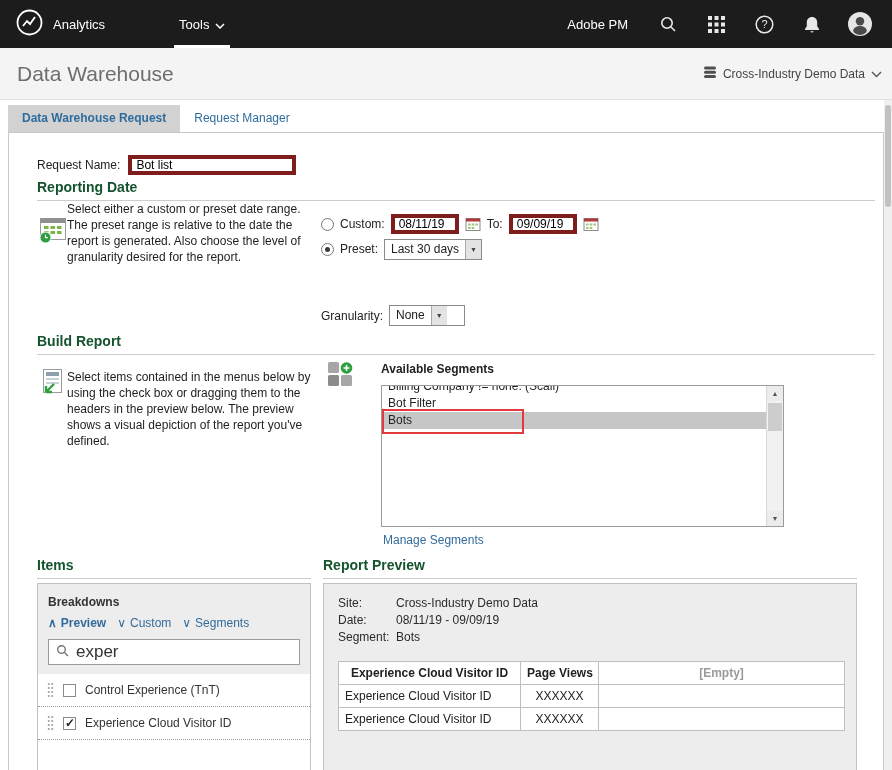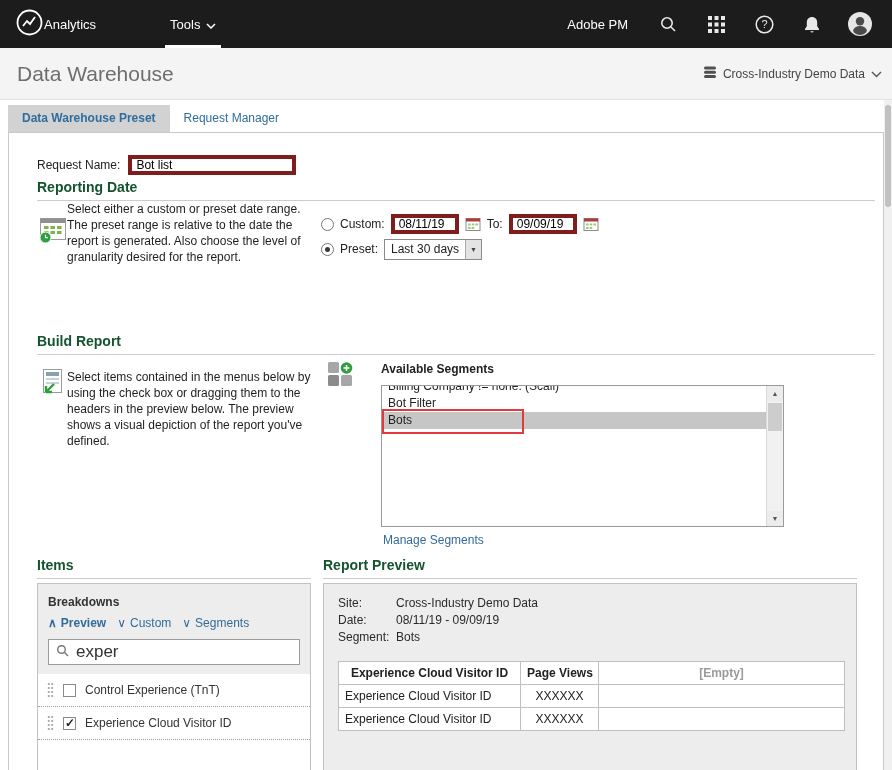--- a/index.html
+++ b/index.html
@@ -2,21 +2,21 @@
 <html><head>
 <meta charset="utf-8">
 <style>
   *{margin:0;padding:0;box-sizing:border-box}
   html,body{width:892px;height:770px}
   body{font-family:"Liberation Sans",sans-serif;font-size:12px;color:#222;background:#fff}
   .stage{position:relative;width:892px;height:770px;overflow:hidden;background:#fff}
 
   
   .topbar{position:absolute;top:0;left:0;width:892px;height:48px;background:#1c1c1c;display:flex;align-items:center;color:#fff}
-  .brand{display:flex;align-items:center;margin-left:16px;gap:1px}
+  .brand{display:flex;align-items:center;margin-left:16px;gap:10px}
   .brand-label{font-size:13px;color:#fff}
   .tools{margin-left:74px;height:48px;display:flex;align-items:center;gap:6px;position:relative;font-size:13px;cursor:pointer}
   .tools .underline{position:absolute;bottom:0;left:-5px;right:-5px;height:3px;background:#fff}
   .top-right{margin-left:auto;display:flex;align-items:center;margin-right:8px}
   .account{font-size:13px;margin-right:16px;white-space:nowrap}
   .top-item{width:48px;height:48px;display:flex;align-items:center;justify-content:center;cursor:pointer}
 
   
   .header{position:absolute;top:48px;left:0;width:892px;height:52px;background:#f4f4f4;border-bottom:1px solid #e2e2e2;display:flex;align-items:center}
   .page-title{margin-left:17px;font-size:21px;color:#6e6e6e;font-weight:normal}
@@ -187,21 +187,21 @@
       <span>Cross-Industry Demo Data</span>
       <span>
         <svg width="11" height="7" viewBox="0 0 11 7">
             <path d="M1 1l4.5 4.5L10 1" stroke="#555" fill="none" stroke-width="1.4"></path>
           </svg>
       </span>
     </div>
   </div>
 
   <nav class="tabstrip">
-    <div class="tab on"><span>Data Warehouse Preset</span></div>
+    <div class="tab on"><span>Data Warehouse Request</span></div>
     <div class="tab"><span>Request Manager</span></div>
   </nav>
 
   <section class="content">
 
     <div class="req-row">
       <span>Request Name:</span>
       <input class="txt-input" type="text" value="Bot list" style="">
     </div>
 
@@ -262,20 +262,27 @@
       <div class="ctl-row">
         <span class="radio on"></span>
         <span>Preset:</span>
         <span class="select" style="min-width:95px">
           <span class="sel-text">Last 30 days</span>
           <span class="sel-arrow">▼</span>
         </span>
       </div>
     </div>
 
+    <div class="gran-row">
+      <span>Granularity:</span>
+      <span class="select" style="min-width:76px">
+        <span class="sel-text">None</span>
+        <span class="sel-arrow">▼</span>
+      </span>
+    </div>
 
     <div class="section-hdr hdr-build">Build Report</div>
 
     <span class="big-icon icon-report">
       <svg width="32" height="32" viewBox="0 0 32 32">
           <rect x="7.5" y="2.5" width="18" height="23" fill="#fff" stroke="#9a9a9a"></rect>
           <rect x="10" y="5" width="13" height="4" fill="#8aa0ad"></rect>
           <rect x="10" y="11" width="13" height="2" fill="#c6d2d9"></rect>
           <rect x="10" y="15" width="13" height="2" fill="#c6d2d9"></rect>
           <path d="M18 17L10 25M10 25h6M10 25v-6" stroke="#2f9e3f" stroke-width="2.4" fill="none"></path>

